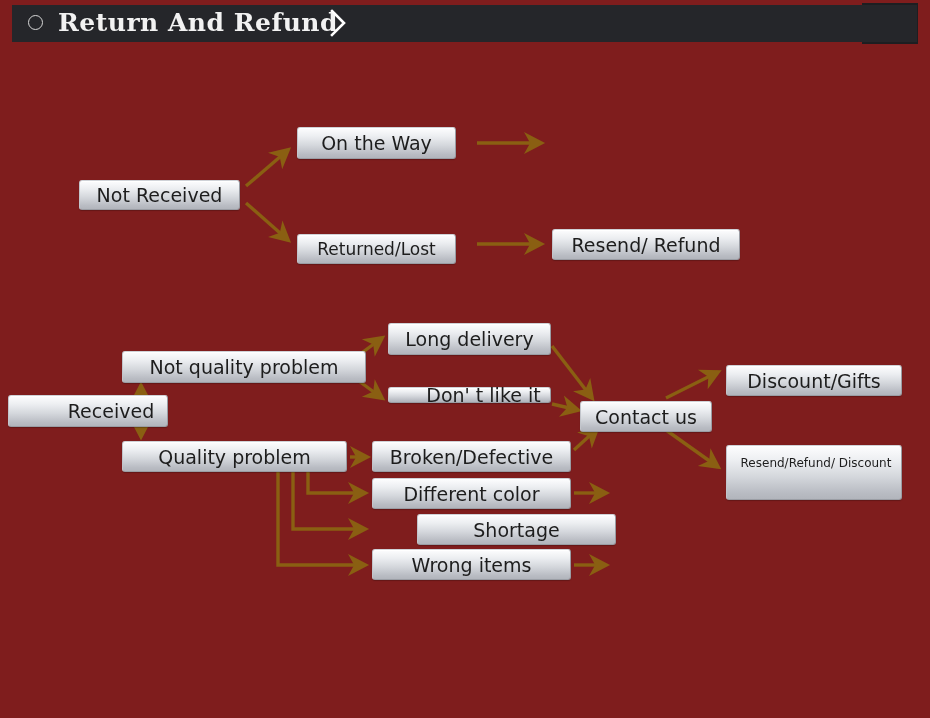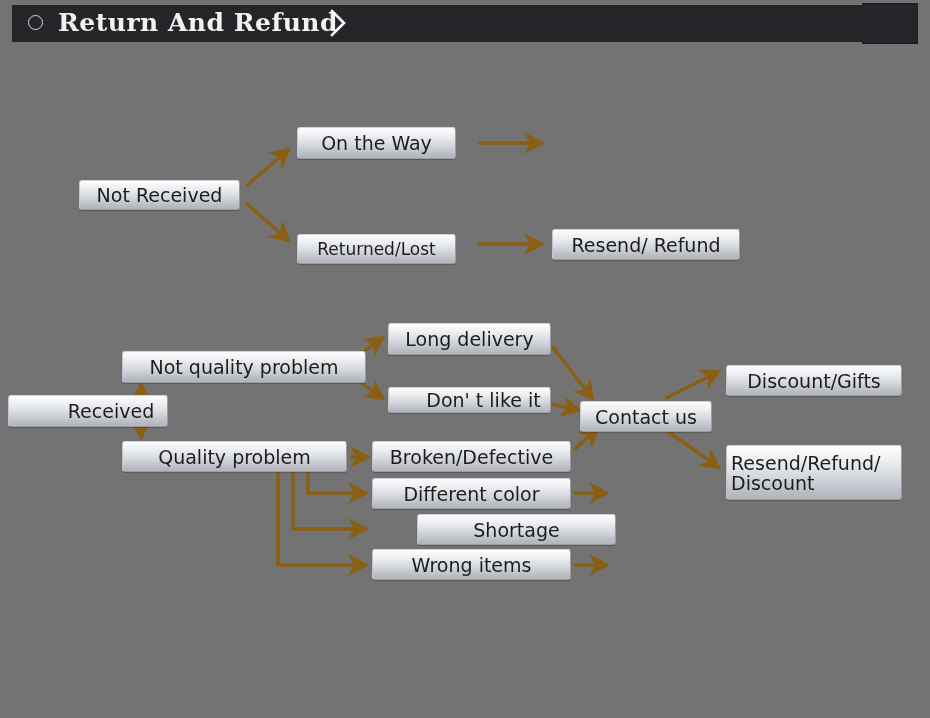--- a/index.html
+++ b/index.html
@@ -8,21 +8,21 @@
     padding: 0;
     background: #ffffff;
   }
   body {
     font-family: "DejaVu Sans", sans-serif;
   }
   #page {
     position: relative;
     width: 930px;
     height: 718px;
-    background: #737373;
+    background: #7f1d1d;
     overflow: hidden;
   }
 
   
   .banner {
     position: absolute;
     left: 12px;
     top: 5px;
     width: 905px;
     height: 37px;
@@ -91,22 +91,22 @@
     align-items: center;
     justify-content: center;
     text-align: right;
     white-space: nowrap;
     user-select: none;
   }
   .box.small { font-size: 17px; }
   .box.multiline {
     display: block;
     white-space: normal;
-    text-align: left;
-    font-size: 19px;
+    text-align: center;
+    font-size: 12px;
     line-height: 20px;
     padding: 7px 0 0 4px;
   }
 
   
   .links {
     position: absolute;
     left: 0;
     top: 0;
     width: 930px;
@@ -192,21 +192,21 @@
   <div class="box" style="left:552px; top:229px; width:188px; height:31px;">Resend/ Refund</div>
 
   <div class="box" style="left:8px;   top:395px; width:160px; height:32px;padding-left:46px;">Received</div>
 
   <div class="box" style="left:122px; top:351px; width:244px; height:32px;">Not quality problem</div>
 
   <div class="box" style="left:122px; top:441px; width:225px; height:31px;">Quality problem</div>
 
   <div class="box" style="left:388px; top:323px; width:163px; height:32px;">Long delivery</div>
 
-  <div class="box" style="left:388px; top:387px; width:163px; height:26px;padding-left:28px;">Don' t like it</div>
+  <div class="box" style="left:388px; top:387px; width:163px; height:16px;padding-left:28px;">Don' t like it</div>
 
   <div class="box" style="left:372px; top:441px; width:199px; height:31px;">Broken/Defective</div>
 
   <div class="box" style="left:372px; top:478px; width:199px; height:31px;">Different color</div>
 
   <div class="box" style="left:372px; top:514px; width:199px; height:31px;margin-left:45px;">Shortage</div>
 
   <div class="box" style="left:372px; top:549px; width:199px; height:31px;">Wrong items</div>
 
   <div class="box" style="left:580px; top:401px; width:132px; height:31px;">Contact us</div>

